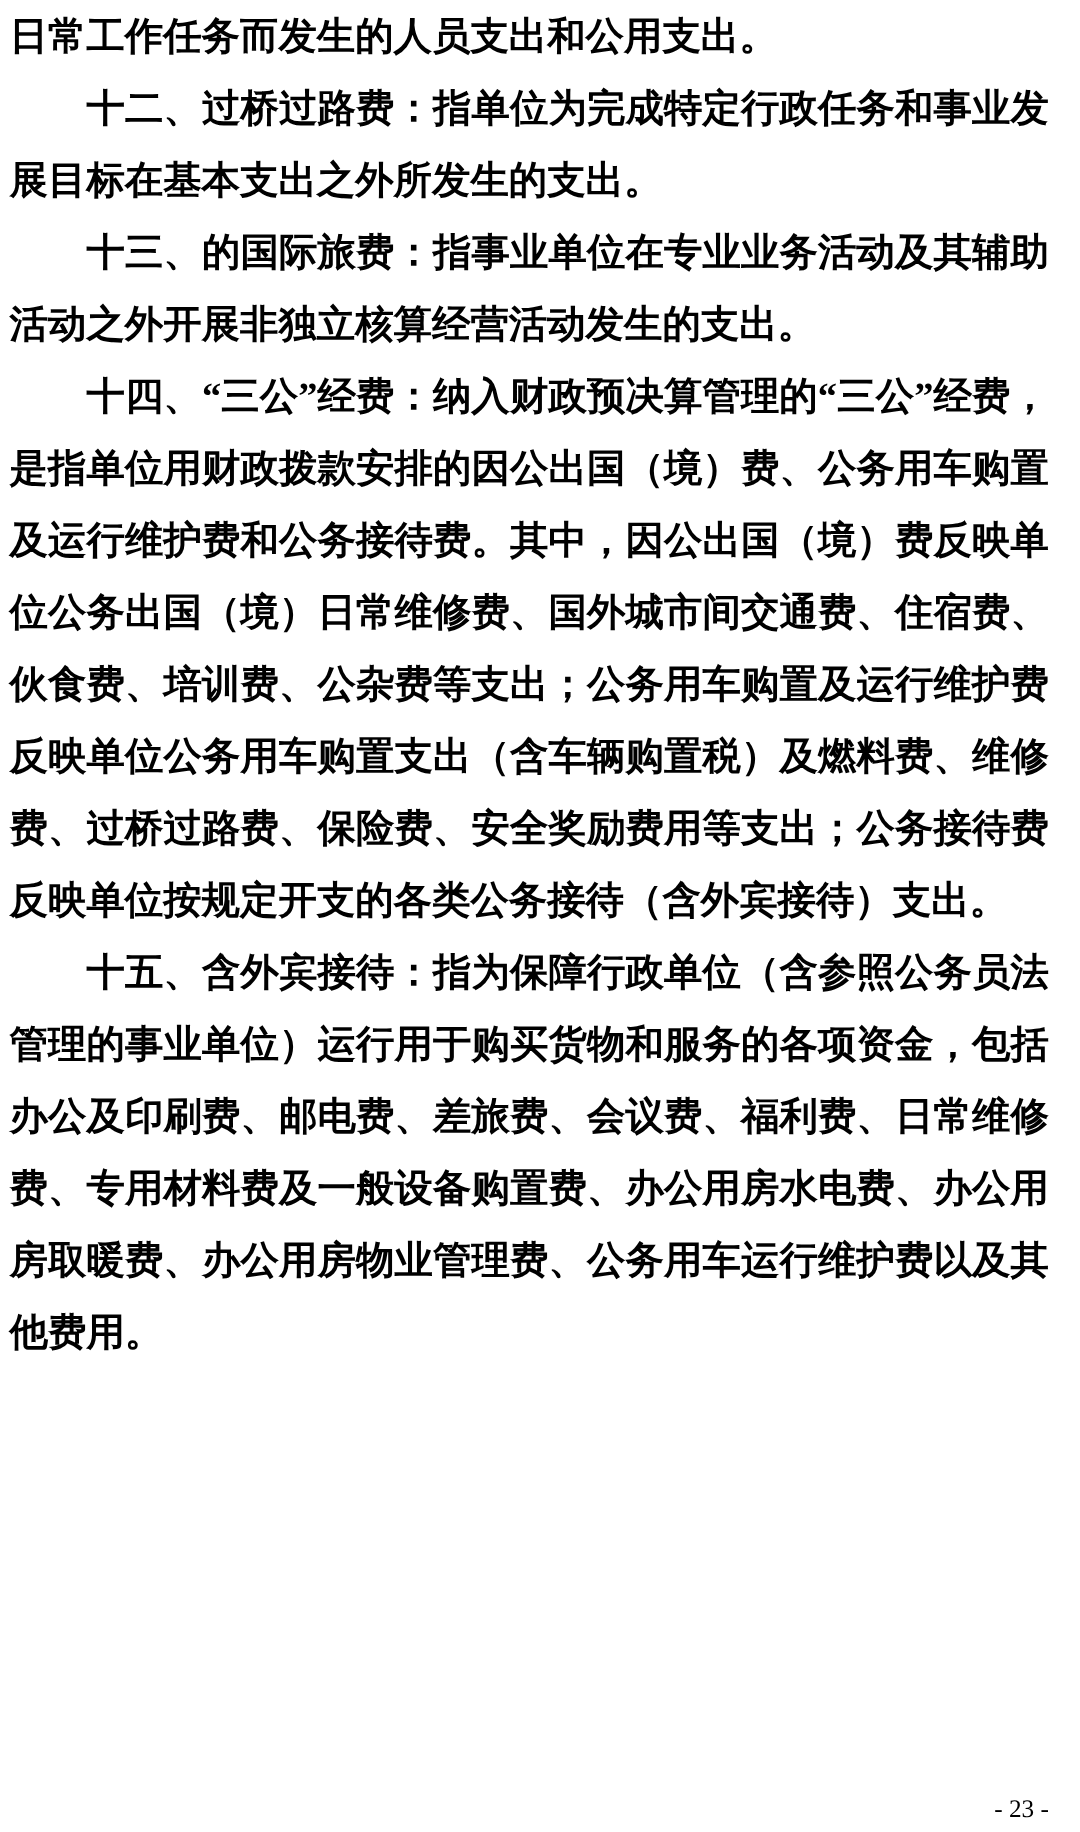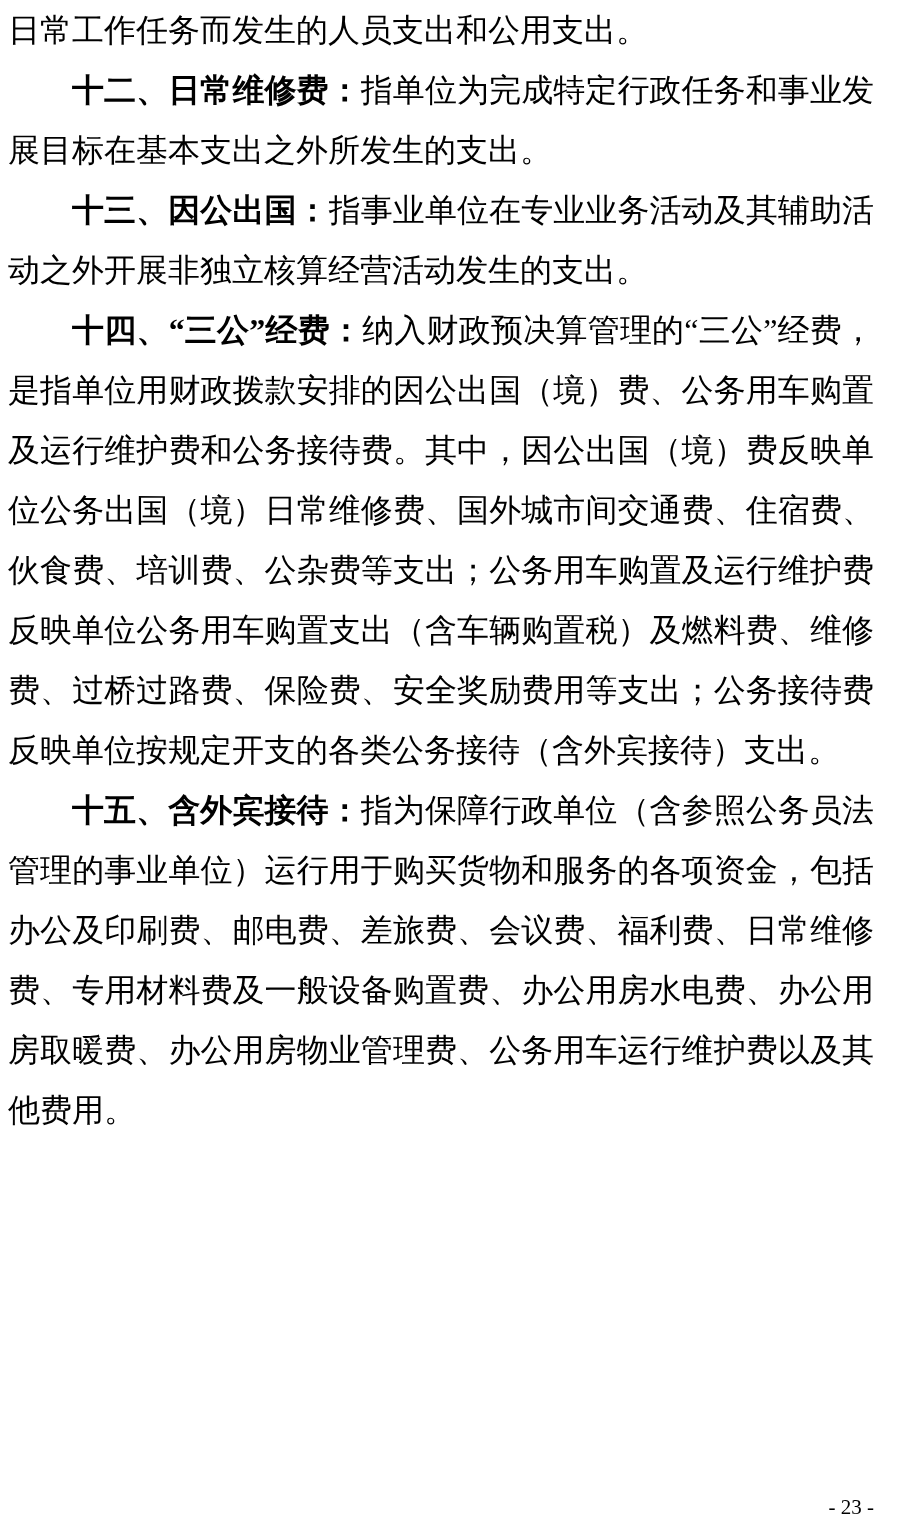--- a/index.html
+++ b/index.html
@@ -32,21 +32,21 @@
     margin: 0;
     padding: 0;
   }
   .content p.indent {
     text-indent: 2em;
   }
   .para-label {
     font-weight: 700;
   }
   .para-text {
-    font-weight: 400;
+    font-weight: 700;
   }
   .page-number {
     position: absolute;
     right: 26px;
     bottom: 8px;
     font-size: 21px;
     line-height: 24px;
     font-family: "Liberation Serif", "DejaVu Serif", serif;
     color: #000000;
     text-align: center;
@@ -54,23 +54,23 @@
 </style>
 </head>
 <body>
 
 <div class="page">
 
   <div class="content">
 
     <p><span class="para-text">日常工作任务而发生的人员支出和公用支出。</span></p>
 
-    <p class="indent"><span class="para-label">十二、日常维修费：</span><span class="para-text">指单位为完成特定行政任务和事业发展目标在基本支出之外所发生的支出。</span></p>
+    <p class="indent"><span class="para-label">十二、过桥过路费：</span><span class="para-text">指单位为完成特定行政任务和事业发展目标在基本支出之外所发生的支出。</span></p>
 
-    <p class="indent"><span class="para-label">十三、因公出国：</span><span class="para-text">指事业单位在专业业务活动及其辅助活动之外开展非独立核算经营活动发生的支出。</span></p>
+    <p class="indent"><span class="para-label">十三、的国际旅费：</span><span class="para-text">指事业单位在专业业务活动及其辅助活动之外开展非独立核算经营活动发生的支出。</span></p>
 
     <p class="indent"><span class="para-label">十四、“三公”经费：</span><span class="para-text">纳入财政预决算管理的“三公”经费，是指单位用财政拨款安排的因公出国（境）费、公务用车购置及运行维护费和公务接待费。其中，因公出国（境）费反映单位公务出国（境）日常维修费、国外城市间交通费、住宿费、伙食费、培训费、公杂费等支出；公务用车购置及运行维护费反映单位公务用车购置支出（含车辆购置税）及燃料费、维修费、过桥过路费、保险费、安全奖励费用等支出；公务接待费反映单位按规定开支的各类公务接待（含外宾接待）支出。</span></p>
 
     <p class="indent"><span class="para-label">十五、含外宾接待：</span><span class="para-text">指为保障行政单位（含参照公务员法管理的事业单位）运行用于购买货物和服务的各项资金，包括办公及印刷费、邮电费、差旅费、会议费、福利费、日常维修费、专用材料费及一般设备购置费、办公用房水电费、办公用房取暖费、办公用房物业管理费、公务用车运行维护费以及其他费用。</span></p>
 
   </div>
 
   <div class="page-number">- 23 -</div>
 
 </div>

